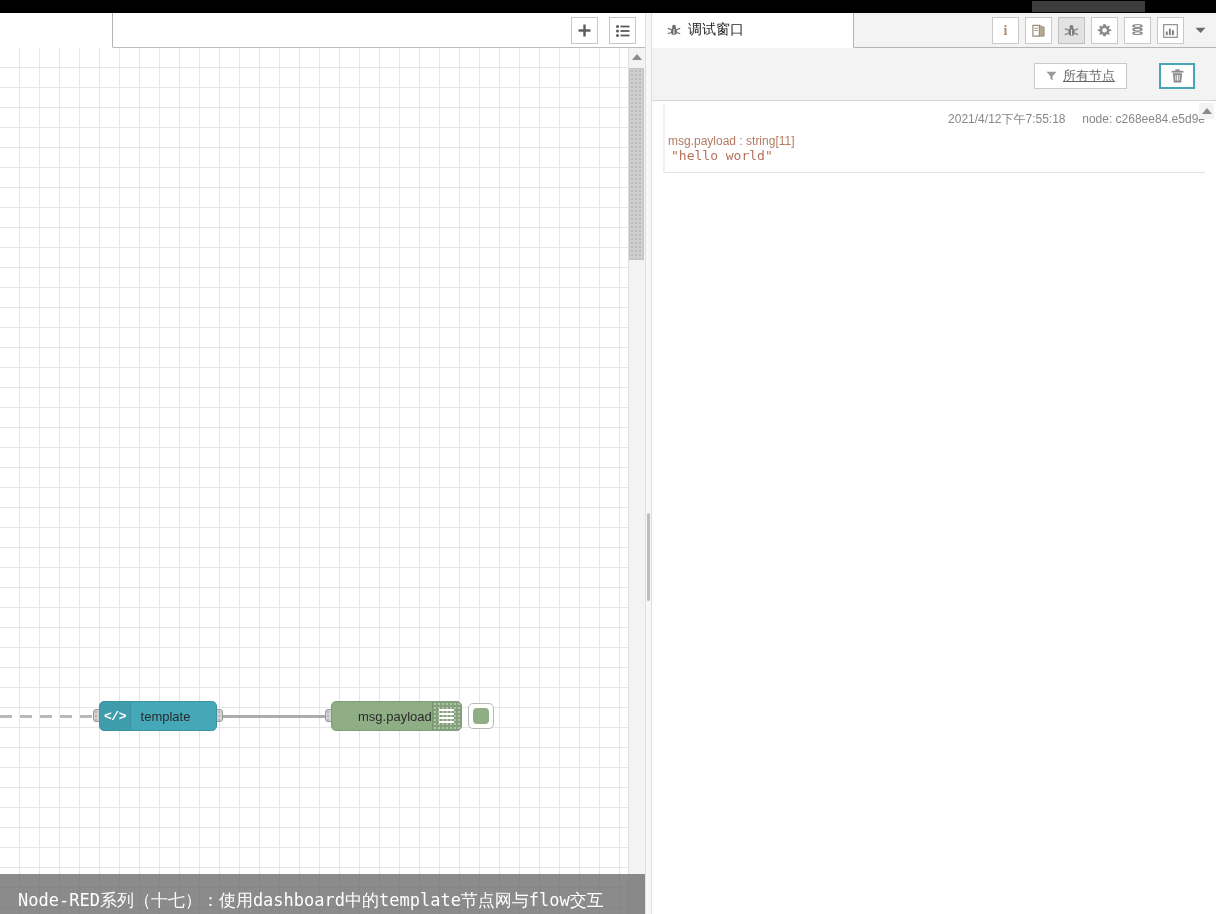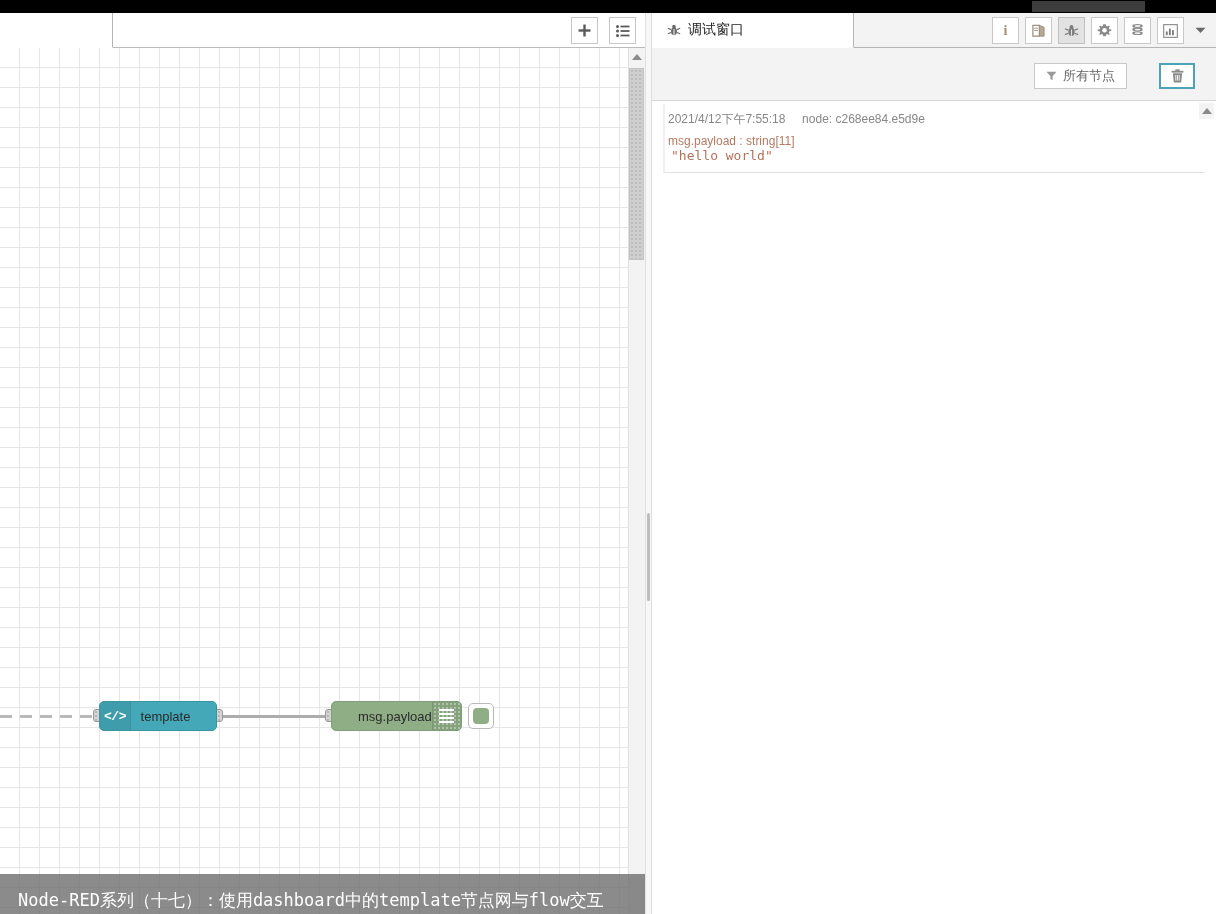--- a/index.html
+++ b/index.html
@@ -337,20 +337,21 @@
     position: absolute;
     right: 89px; top: 15px;
     height: 26px;
     padding: 0 11px;
     border: 1px solid #c9c9c9;
     background: #ffffff;
     box-sizing: border-box;
     display: flex; align-items: center; gap: 6px;
     font-size: 13px;
     color: #666;
+    text-decoration: underline;
   }
   #debug-clear-btn {
     position: absolute;
     right: 21px; top: 15px;
     width: 36px; height: 26px;
     border: 2px solid #4ba4b5;
     background: #ffffff;
     box-sizing: border-box;
     display: flex; align-items: center; justify-content: center;
     color: #8a8a8a;
@@ -371,20 +372,21 @@
     border-bottom: 1px solid #e2e2e2;
     border-left: 2px solid #f0f0f0;
     box-sizing: border-box;
     padding: 7px 0 9px 3px;
     background: #ffffff;
   }
   #debug-msg-head {
     font-size: 12px;
     color: #878787;
     margin-bottom: 6px;
+    text-align: right;
   }
   #debug-msg-topic {
     font-size: 12px;
     color: #b37a63;
   }
   #debug-msg-value {
     font-size: 13px;
     font-family: "DejaVu Sans Mono", monospace;
     color: #b6715a;
     padding-left: 3px;

